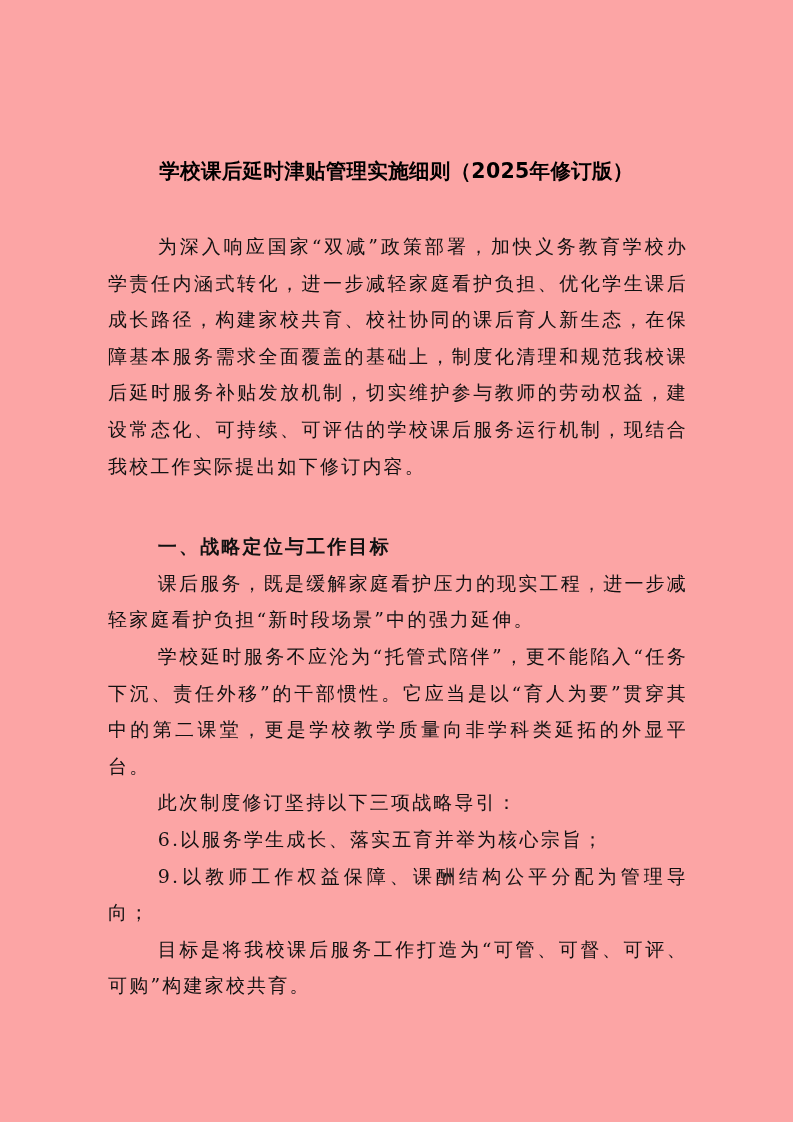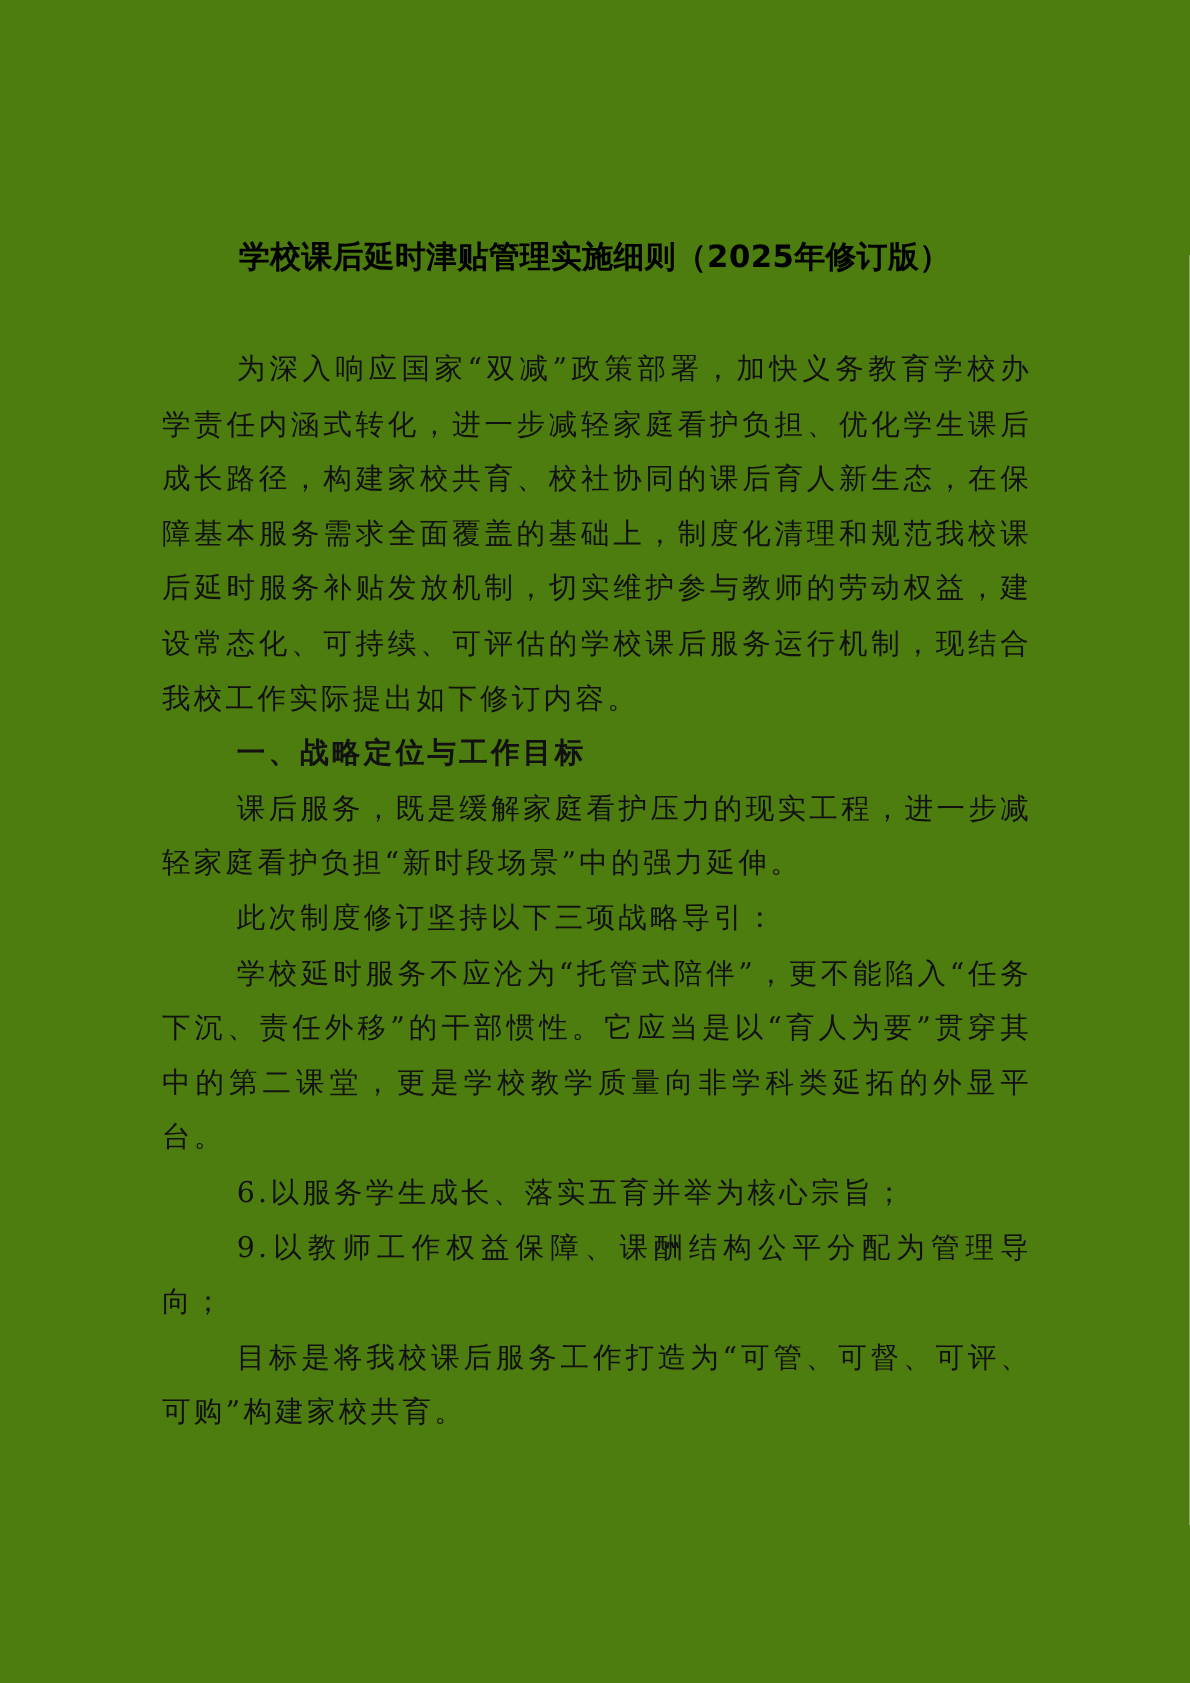--- a/index.html
+++ b/index.html
@@ -13,21 +13,21 @@
       position: relative;
       overflow: hidden;
       color: #111111;
       font-family: "DejaVu Serif", "Liberation Serif", serif;
     }
     .page {
       position: absolute;
       left: 0; top: 0;
       width: 793px;
       height: 1122px;
-      background: #4d7c0f;
+      background: #fca5a5;
     }
     .title {
       position: absolute;
       top: 156px;
       left: 0;
       width: 793px;
       text-align: center;
       font-family: "DejaVu Sans", "Liberation Sans", sans-serif;
       font-weight: bold;
       font-size: 20.5px;
@@ -49,31 +49,32 @@
       text-justify: inter-character;
     }
     .body p {
       margin: 0;
       text-indent: 2.62em;
     }
     .body p.heading {
       font-family: "DejaVu Sans", "Liberation Sans", sans-serif;
       font-weight: bold;
       color: #111111;
+      margin-top: 44px;
     }
   </style>
 </head>
 <body>
 
 <div class="page">
   <h1 class="title">学校课后延时津贴管理实施细则（2025年修订版）</h1>
 
   <div class="body">
     <p>为深入响应国家“双减”政策部署，加快义务教育学校办学责任内涵式转化，进一步减轻家庭看护负担、优化学生课后成长路径，构建家校共育、校社协同的课后育人新生态，在保障基本服务需求全面覆盖的基础上，制度化清理和规范我校课后延时服务补贴发放机制，切实维护参与教师的劳动权益，建设常态化、可持续、可评估的学校课后服务运行机制，现结合我校工作实际提出如下修订内容。</p>
     <p class="heading">一、战略定位与工作目标</p>
     <p>课后服务，既是缓解家庭看护压力的现实工程，进一步减轻家庭看护负担“新时段场景”中的强力延伸。</p>
+    <p>学校延时服务不应沦为“托管式陪伴”，更不能陷入“任务下沉、责任外移”的干部惯性。它应当是以“育人为要”贯穿其中的第二课堂，更是学校教学质量向非学科类延拓的外显平台。</p>
     <p>此次制度修订坚持以下三项战略导引：</p>
-    <p>学校延时服务不应沦为“托管式陪伴”，更不能陷入“任务下沉、责任外移”的干部惯性。它应当是以“育人为要”贯穿其中的第二课堂，更是学校教学质量向非学科类延拓的外显平台。</p>
     <p>6.以服务学生成长、落实五育并举为核心宗旨；</p>
     <p>9.以教师工作权益保障、课酬结构公平分配为管理导向；</p>
     <p>目标是将我校课后服务工作打造为“可管、可督、可评、可购”构建家校共育。</p>
   </div>
 </div>
 
 </body></html>

